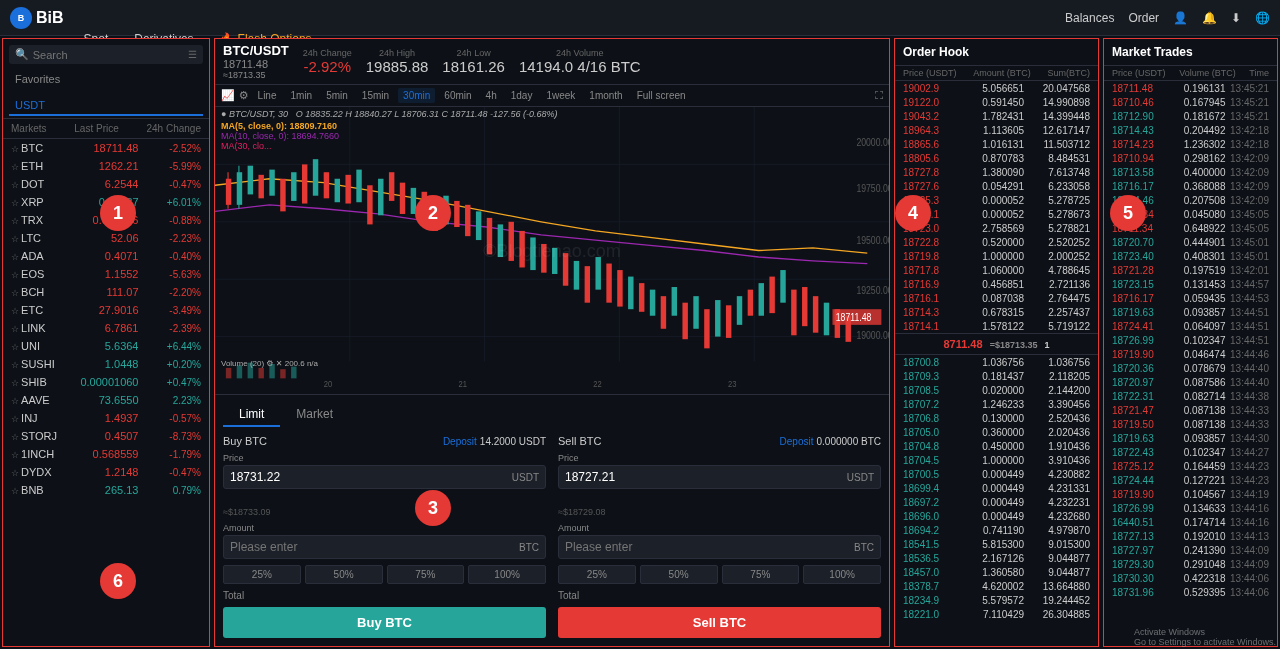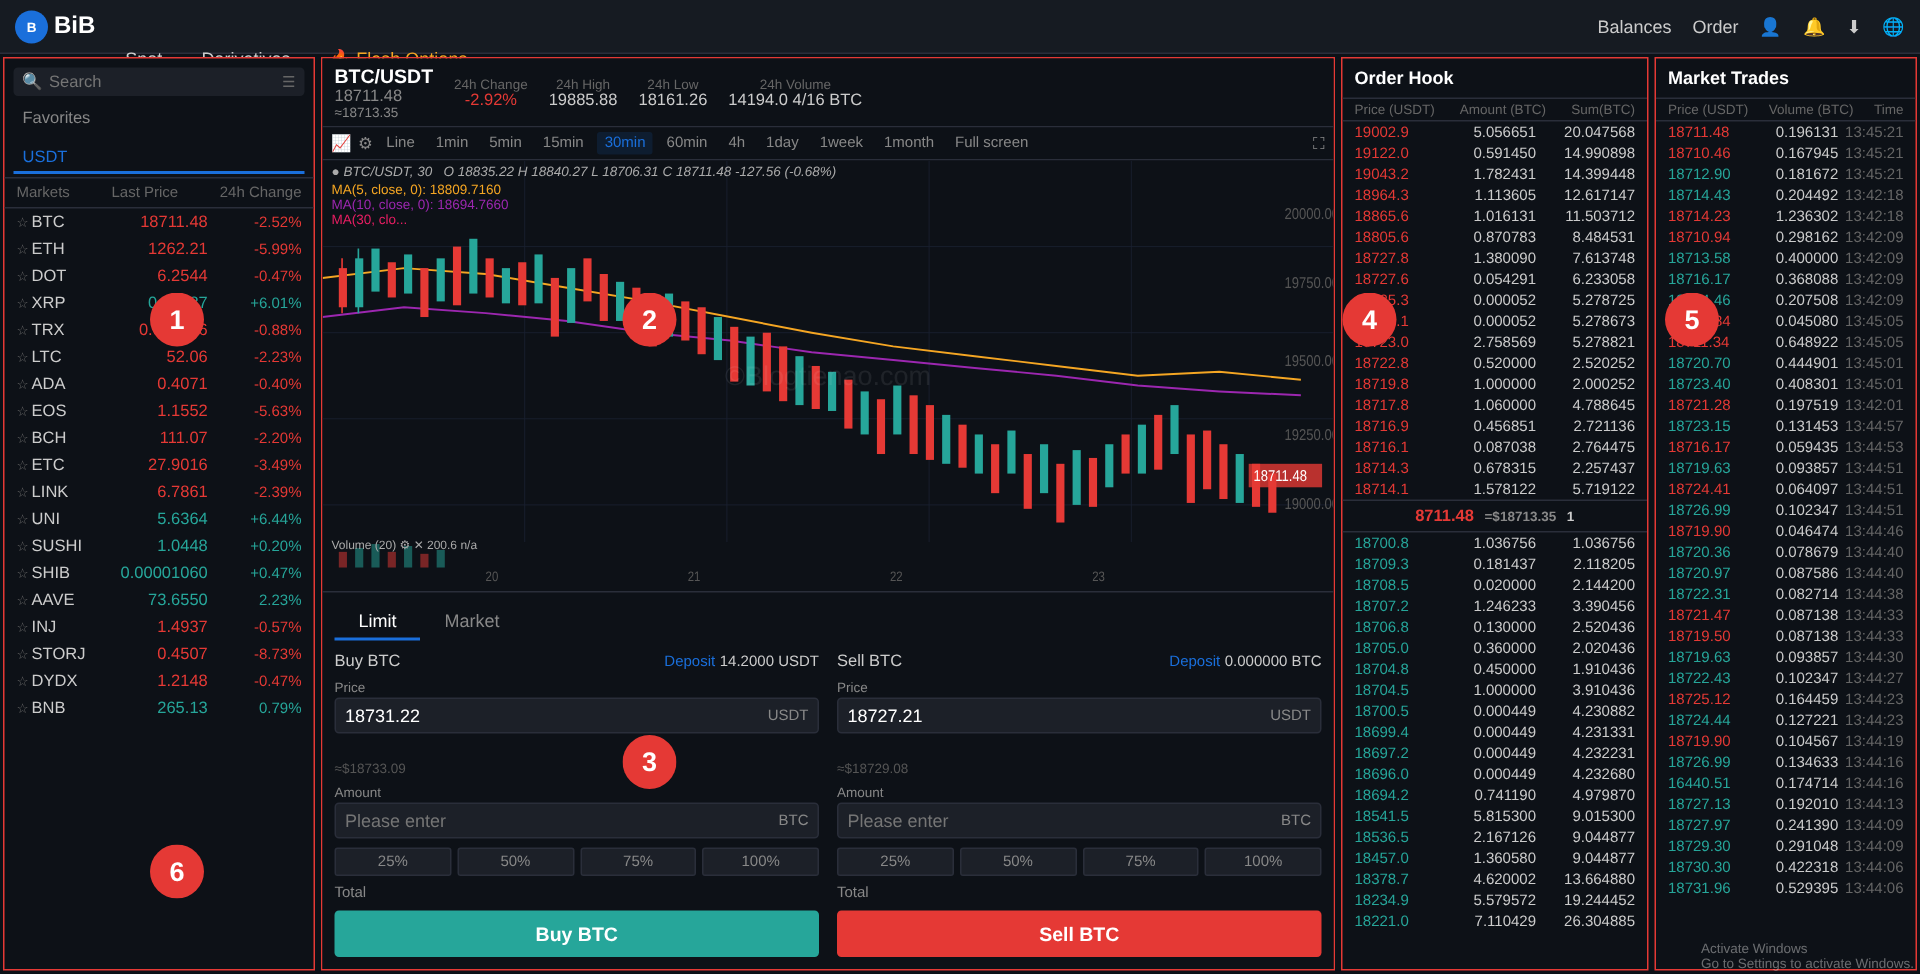--- a/index.html
+++ b/index.html
@@ -151,21 +151,21 @@
       padding: 4px 8px;
       border-bottom: 1px solid #2a2e3a;
       gap: 14px;
       flex-wrap: wrap;
     }
     .pair-info { display: flex; flex-direction: column; }
     .pair-name { font-size: 13px; font-weight: bold; color: #fff; }
     .pair-price { font-size: 11px; color: #888; }
     .stat-item { display: flex; flex-direction: column; align-items: center; }
     .stat-label { color: #666; font-size: 9px; }
-    .stat-value { color: #ccc; font-size: 11px; }
+    .stat-value { color: #ccc; font-size: 15px; }
     .stat-value.red { color: #e53935; }
 
     
     .chart-toolbar {
       display: flex;
       align-items: center;
       background: #0d1117;
       padding: 3px 6px;
       border-bottom: 1px solid #2a2e3a;
       gap: 4px;
@@ -566,20 +566,27 @@
     </span>
     <span class="market-price red">1.4937</span>
     <span class="market-change red">-0.57%</span>
   </div>
         <div class="market-row">
     <span class="market-name">
       <span class="star">☆</span>STORJ
     </span>
     <span class="market-price red">0.4507</span>
     <span class="market-change red">-8.73%</span>
+  </div>
+        <div class="market-row">
+    <span class="market-name">
+      <span class="star">☆</span>1INCH
+    </span>
+    <span class="market-price red">0.568559</span>
+    <span class="market-change red">-1.79%</span>
   </div>
         <div class="market-row">
     <span class="market-name">
       <span class="star">☆</span>DYDX
     </span>
     <span class="market-price red">1.2148</span>
     <span class="market-change red">-0.47%</span>
   </div>
         <div class="market-row">
     <span class="market-name">
@@ -632,21 +639,21 @@
       <span class="chart-btn">1month</span>
       <span class="chart-btn">Full screen</span>
       <span style="color:#888;margin-left:auto;">⛶</span>
     </div>
 
     <div class="chart-area">
       <div style="position:absolute;top:2px;left:6px;color:#aaa;font-size:9px;z-index:2;font-style:italic;">
         ● BTC/USDT, 30 &nbsp;
         <span>O 18835.22  H 18840.27  L 18706.31  C 18711.48  -127.56 (-0.68%)</span>
       </div>
-      <div style="position:absolute;top:14px;left:6px;color:#f5a623;font-size:9px;z-index:2;">MA(5, close, 0): 18809.7160</div>
+      <div style="position:absolute;top:14px;left:6px;color:#f5a623;font-size:9px;z-index:2;font-weight:bold;">MA(5, close, 0): 18809.7160</div>
       <div style="position:absolute;top:24px;left:6px;color:#9c27b0;font-size:9px;z-index:2;">MA(10, close, 0): 18694.7660</div>
       <div style="position:absolute;top:34px;left:6px;color:#e91e63;font-size:9px;z-index:2;">MA(30, clo...</div>
       <svg class="chart-canvas" viewBox="0 0 620 220" preserveAspectRatio="none">
 
         <line x1="0" y1="44" x2="620" y2="44" stroke="#1a2030" stroke-width="0.5"></line>
         <line x1="0" y1="88" x2="620" y2="88" stroke="#1a2030" stroke-width="0.5"></line>
         <line x1="0" y1="132" x2="620" y2="132" stroke="#1a2030" stroke-width="0.5"></line>
         <line x1="0" y1="176" x2="620" y2="176" stroke="#1a2030" stroke-width="0.5"></line>
         <line x1="124" y1="0" x2="124" y2="195" stroke="#1a2030" stroke-width="0.5"></line>
         <line x1="248" y1="0" x2="248" y2="195" stroke="#1a2030" stroke-width="0.5"></line>

